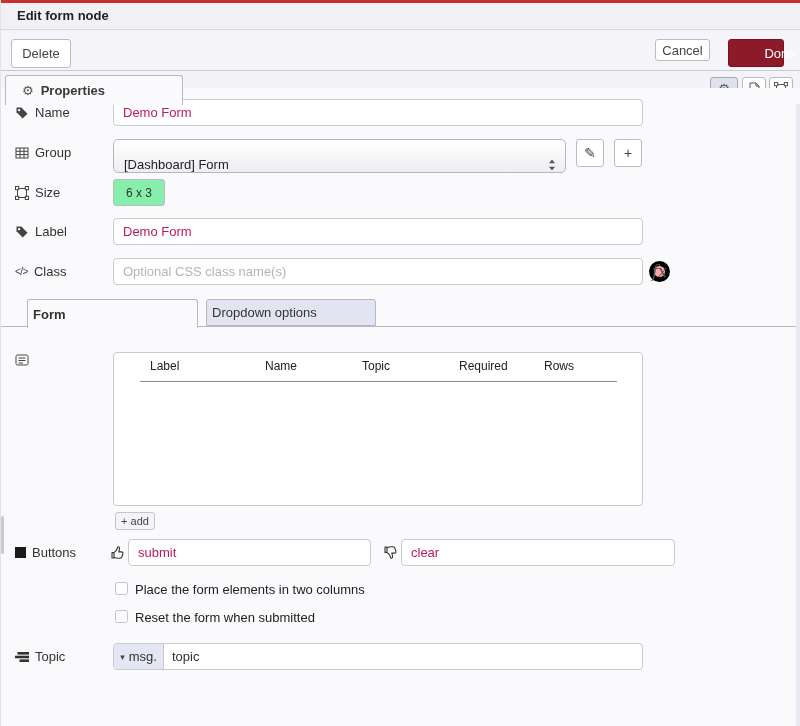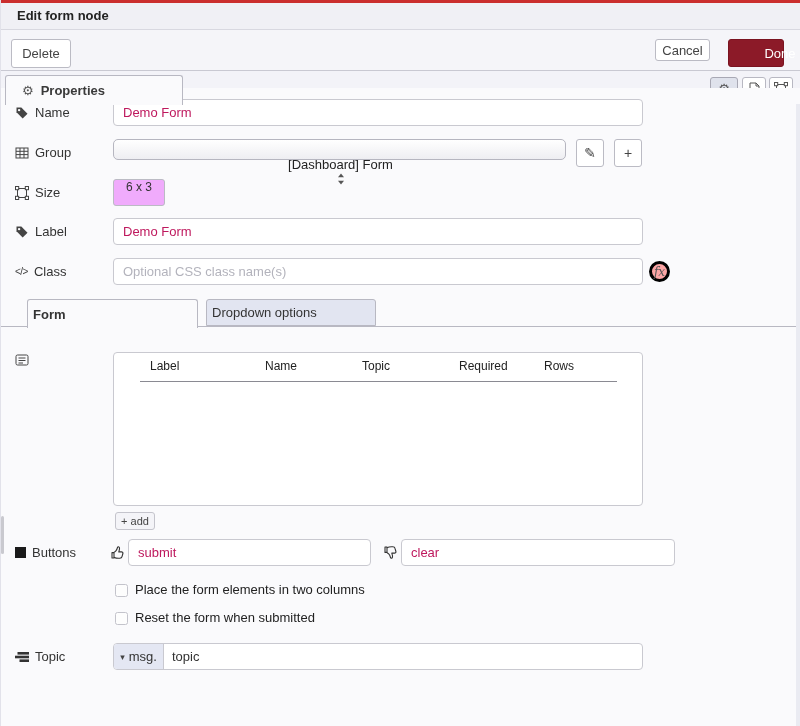--- a/index.html
+++ b/index.html
@@ -18,36 +18,36 @@
   .gear-glyph { font-size:13px; color:#555; line-height:1; }
   .hdr-iconbtn { position:absolute; top:6px; height:23px; background:#FFFFFF; border:1px solid #B8B8C2; border-radius:3px; display:flex; align-items:center; justify-content:center; cursor:pointer; }
   .hdr-iconbtn.active { background:#DFE2EC; border-color:#A8A8B4; }
   .content { position:absolute; top:88px; left:0; width:800px; height:622px; background:#FAFAFC; }
   .edge-strip { position:absolute; top:104px; right:0; width:4px; height:622px; background:#EAEBF2; }
   .scroll-thumb { position:absolute; left:0; top:428px; width:3px; height:38px; background:#C9C9CF; border-radius:2px; }
   .row-label { position:absolute; left:14px; font-size:13px; color:#333; display:flex; align-items:center; gap:6px; }
   .icon14 { width:14px; height:14px; display:inline-block; flex:0 0 14px; }
   .tinput { position:absolute; left:112px; height:27px; background:#FFFFFF; border:1px solid #C9C9D0; border-radius:4px; font-size:13px; color:#be185d; padding:0 9px; font-family:"Liberation Sans","DejaVu Sans",sans-serif; outline:none; }
   .tinput::placeholder { color:#B3B3BC; opacity:1; }
-  .select-box { position:absolute; left:112px; width:453px; height:21px; background:linear-gradient(#FFFFFF,#EEEEF2); border:1px solid #B6B6C0; border-radius:5px; display:flex; align-items:center; padding:17px 8px 0 10px; cursor:pointer;flex-direction:column; }
+  .select-box { position:absolute; left:112px; width:453px; height:34px; background:linear-gradient(#FFFFFF,#EEEEF2); border:1px solid #B6B6C0; border-radius:5px; display:flex; align-items:center; padding:17px 8px 0 10px; cursor:pointer; }
   .select-box .sel-text { flex:1; font-size:13px; color:#222; }
   .sq-btn { position:absolute; width:28px; height:28px; background:#FFFFFF; border:1px solid #BBBBC4; border-radius:3px; display:flex; align-items:center; justify-content:center; font-size:14px; color:#444; cursor:pointer; }
-  .size-btn { position:absolute; left:112px; width:52px; height:27px; background:#f0abfc; border:1px solid #BBBBC4; border-radius:3px; display:flex; justify-content:center; font-size:12px; color:#333; cursor:pointer; }
-  .fx-badge { position:absolute; left:648px; width:21px; height:21px; border:3px solid #000000; border-radius:50%; display:flex; align-items:center; justify-content:center; font-family:"DejaVu Serif",serif; font-style:italic; font-size:12px; color:#555; background:#fca5a5; }
+  .size-btn { position:absolute; left:112px; width:52px; height:27px; background:#86efac; border:1px solid #BBBBC4; border-radius:3px; display:flex; align-items:center; justify-content:center; font-size:12px; color:#333; cursor:pointer; }
+  .fx-badge { position:absolute; left:648px; width:21px; height:21px; border:5px solid #000000; border-radius:50%; display:flex; align-items:center; justify-content:center; font-family:"DejaVu Serif",serif; font-style:italic; font-size:16px; color:#555; background:#fca5a5; }
   .subtabs { position:absolute; left:0; top:211px; width:800px; height:28px; border-bottom:1px solid #B8B8C2; }
   .subtab { position:absolute; top:0; height:27px; display:flex; align-items:center; padding-left:5px; font-size:13px; border:1px solid #B8B8C2; border-radius:3px 3px 0 0; cursor:pointer; }
   .subtab.active { left:26px; width:171px; height:29px; background:#FAFAFC; border-bottom:none; color:#333; font-weight:bold; z-index:2; }
   .subtab.inactive { left:205px; width:170px; background:#E2E5F1; color:#333; }
   .el-table { position:absolute; left:112px; top:264px; width:530px; height:154px; background:#FFFFFF; border:1px solid #C9C9D0; border-radius:4px; }
   .el-head { position:absolute; top:6px; left:0; width:100%; height:16px; }
   .el-head span { position:absolute; font-size:12px; color:#222; }
   .el-underline { position:absolute; top:28px; left:26px; width:477px; border-top:1px solid #8A8A92; }
   .add-btn { position:absolute; left:114px; top:424px; width:40px; height:18px; background:#F4F4F8; border:1px solid #C4C4CC; border-radius:3px; display:flex; align-items:center; justify-content:center; gap:3px; font-size:11px; color:#444; cursor:pointer; }
   .thumb-icon { position:absolute; width:15px; height:15px; }
-  .chk-row { position:absolute; display:flex; align-items:flex-end; gap:7px; }
+  .chk-row { position:absolute; display:flex; align-items:flex-start; gap:7px; }
   .chk-box { width:13px; height:13px; background:#FDFDFD; border:1px solid #C3C3CB; border-radius:2.5px; cursor:pointer; }
   .chk-label { font-size:13px; color:#222; }
   .typed-input { position:absolute; left:112px; top:555px; width:530px; height:27px; background:#FFFFFF; border:1px solid #C9C9D0; border-radius:4px; display:flex; overflow:hidden; }
   .ti-btn { width:50px; background:#E4E7F3; border-right:1px solid #C9C9D0; display:flex; align-items:center; justify-content:center; gap:4px; font-size:13px; color:#333; cursor:pointer; }
   .ti-caret { font-size:9px; color:#444; }
   .ti-value { flex:1; border:none; outline:none; font-size:13px; color:#333; padding:0 8px; font-family:"Liberation Sans","DejaVu Sans",sans-serif; background:transparent; }
   svg { display:block; }
 </style>
 </head>
 <body>

